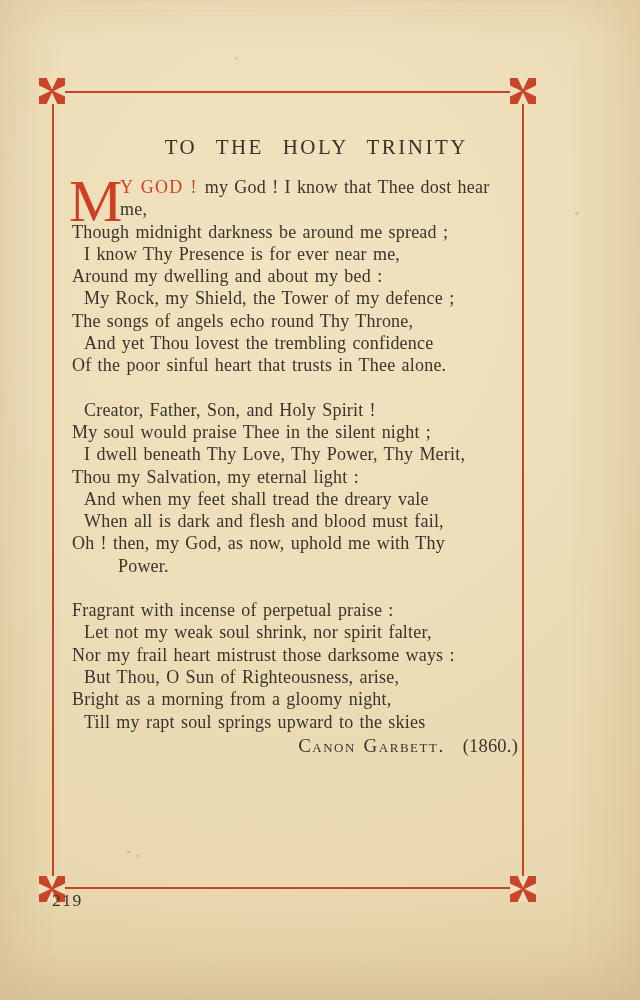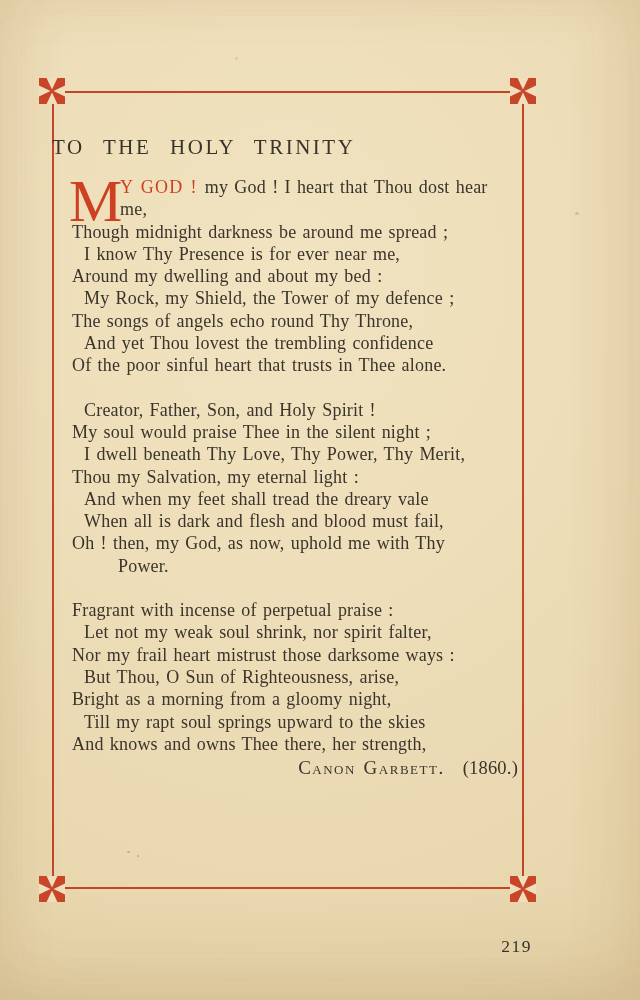--- a/index.html
+++ b/index.html
@@ -20,21 +20,21 @@
   .cross{
     position:absolute;width:26px;height:26px;
   }
   .cross svg{display:block;width:100%;height:100%;}
   .cross.tl{left:39px;top:78px;}
   .cross.tr{left:510px;top:78px;}
   .cross.bl{left:39px;top:876px;}
   .cross.br{left:510px;top:876px;}
   .title{
     position:absolute;left:52px;top:135px;width:416px;
-    text-align:left;
+    text-align:right;
     font-size:21px;color:#3a3328;
     letter-spacing:2.5px;word-spacing:11px;
     white-space:nowrap;
   }
   .poem{
     position:absolute;left:72px;top:176px;width:452px;
     font-size:18px;line-height:22.3px;color:#3a342c;
     word-spacing:1.5px;letter-spacing:0.2px;
   }
   .poem .line{white-space:nowrap;}
@@ -54,22 +54,22 @@
   }
   .after-cap{margin-left:48px;}
   .attribution{
     margin-top:2px;
     text-align:right;padding-right:6px;
     white-space:nowrap;
   }
   .attr-name{font-variant:small-caps;letter-spacing:1.5px;font-size:19px;}
   .attr-year{margin-left:18px;font-size:18.5px;}
   .pagenum{
-    position:absolute;left:52px;top:936px;width:480px;
-    text-align:right;font-size:17.5px;letter-spacing:1.5px;color:#38332b;
+    position:absolute;left:52px;top:890px;width:480px;
+    text-align:left;font-size:17.5px;letter-spacing:1.5px;color:#38332b;
   }
   .speck{position:absolute;border-radius:50%;background:#9a8a68;opacity:.55;}
   .speck.s1{left:127px;top:851px;width:3px;height:2px;}
   .speck.s2{left:137px;top:855px;width:2px;height:2px;}
   .speck.s3{left:575px;top:212px;width:4px;height:3px;opacity:.35;}
   .speck.s4{left:235px;top:57px;width:3px;height:3px;opacity:.25;}
 </style>
 </head>
 <body>
 
@@ -113,21 +113,21 @@
         <polygon points="13.4,12 24,7 24,17" fill="#efdfba"></polygon>
       </svg>
   </div>
 
   <div class="title">TO THE HOLY TRINITY</div>
 
   <div class="poem">
 
     <div class="stanza opening">
       <span class="dropcap">M</span>
-      <div class="line after-cap"><span class="redlead">Y GOD !</span><span>my God !  I heart that Thou dost hear</span></div>
+      <div class="line after-cap"><span class="redlead">Y GOD !</span><span>my God !  I know that Thee dost hear</span></div>
       <div class="line after-cap">me,</div>
       <div>
           <div class="line i1">Though midnight darkness be around me spread ;</div>
           <div class="line i0">I know Thy Presence is for ever near me,</div>
           <div class="line i1">Around my dwelling and about my bed :</div>
           <div class="line i0">My Rock, my Shield, the Tower of my defence ;</div>
           <div class="line i1">The songs of angels echo round Thy Throne,</div>
           <div class="line i0">And yet Thou lovest the trembling confidence</div>
           <div class="line i1">Of the poor sinful heart that trusts in Thee alone.</div>
         </div>
@@ -144,21 +144,20 @@
         <div class="line i2">Power.</div>
       </div>
 
     <div class="stanza">
         <div class="line i1">Fragrant with incense of perpetual praise :</div>
         <div class="line i0">Let not my weak soul shrink, nor spirit falter,</div>
         <div class="line i1">Nor my frail heart mistrust those darksome ways :</div>
         <div class="line i0">But Thou, O Sun of Righteousness, arise,</div>
         <div class="line i1">Bright as a morning from a gloomy night,</div>
         <div class="line i0">Till my rapt soul springs upward to the skies</div>
-        <div class="line i1">And knows and owns Thee there, her strength,</div>
       </div>
 
     <div class="attribution">
       <span class="attr-name">Canon Garbett.</span><span class="attr-year">(1860.)</span>
     </div>
 
   </div>
 
   <div class="pagenum">219</div>
 

